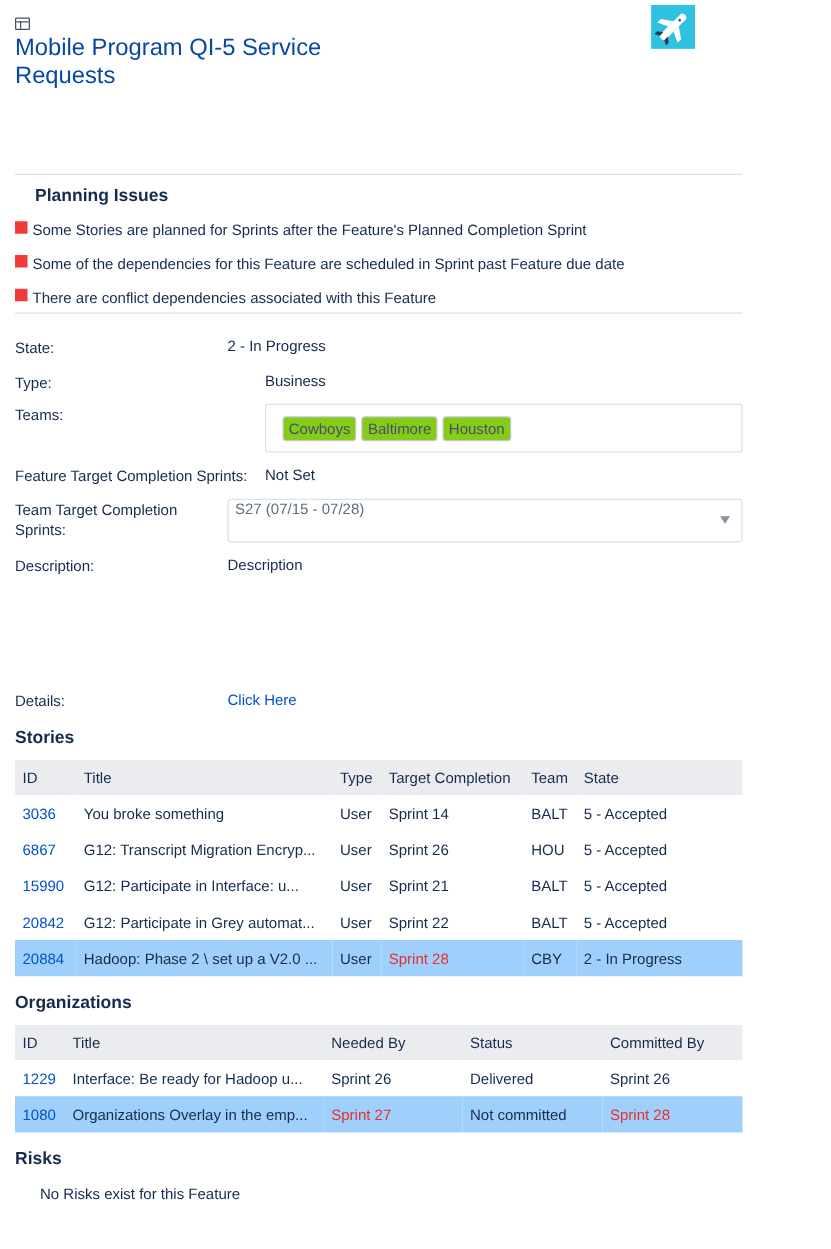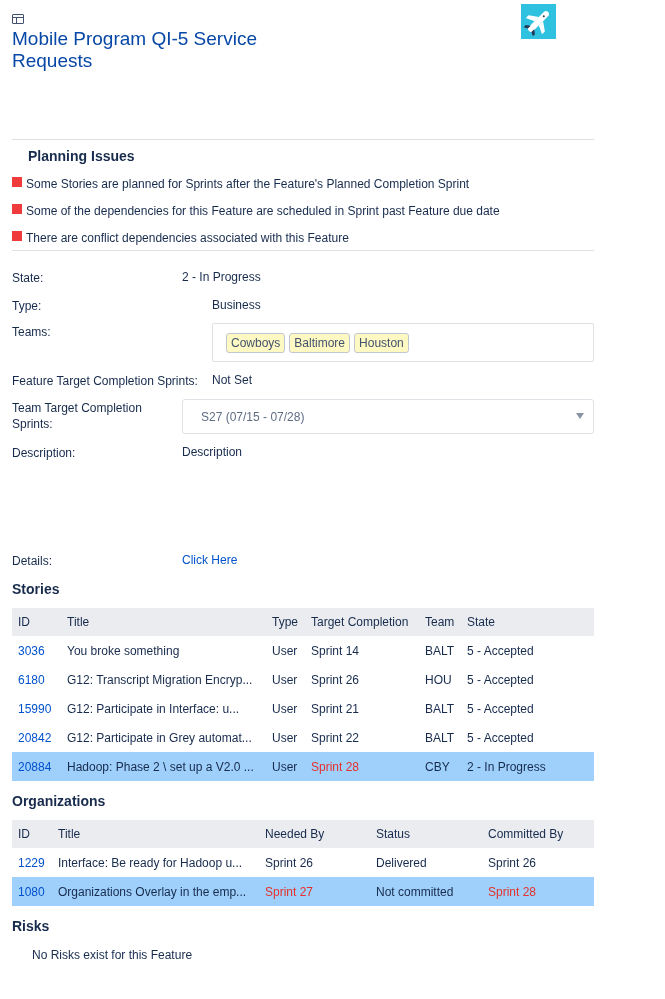--- a/index.html
+++ b/index.html
@@ -20,23 +20,23 @@
     .section-title { position: absolute; left: 12px; font-size: 14px; font-weight: bold; color: #172b4d; }
 
     .issue { position: absolute; left: 12px; display: flex; align-items: center; font-size: 12px; color: #172b4d; }
     .issue-flag { width: 10px; height: 10px; background: #ef3b3b; margin-right: 4px; margin-top: -4px; }
 
     .field-label { position: absolute; left: 12px; font-size: 12px; color: #172b4d; line-height: 16px; }
     .field-value { position: absolute; font-size: 12px; color: #172b4d; }
     .link { color: #0052cc; cursor: pointer; }
 
     .teams-box { position: absolute; left: 212px; top: 323px; width: 382px; height: 39px; border: 1px solid #dfe1e6; border-radius: 2px; display: flex; align-items: center; padding-left: 13px; gap: 4px; }
-    .team-chip { background: #fef9c3; border: 1px solid #c1c7d0; border-radius: 3px; font-size: 12px; color: #42526e; padding: 2px 4px; line-height: 14px; text-align: right; }
-
-    .sprint-select { position: absolute; left: 182px; top: 399px; width: 412px; height: 35px; border: 1px solid #dfe1e6; border-radius: 3px; display: flex; align-items: center; padding-left: 18px; font-size: 12px; color: #5e6c84; }
+    .team-chip { background: #84cc16; border: 1px solid #c1c7d0; border-radius: 3px; font-size: 12px; color: #42526e; padding: 2px 4px; line-height: 14px; text-align: right; }
+
+    .sprint-select { position: absolute; left: 182px; top: 399px; width: 412px; height: 35px; border: 1px solid #dfe1e6; border-radius: 3px; display: flex; align-items: flex-start; padding-left: 5px; font-size: 12px; color: #5e6c84; }
     .sprint-select .caret { position: absolute; right: 9px; top: 13px; width: 0; height: 0; border-left: 4px solid transparent; border-right: 4px solid transparent; border-top: 6px solid #8993a4; }
 
     table.grid { position: absolute; left: 12px; width: 582px; border-collapse: collapse; font-size: 12px; }
     table.grid th { background: #ebecf0; font-weight: normal; text-align: left; color: #172b4d; height: 28px; padding: 0 6px; white-space: nowrap; }
     table.grid td { height: 29px; padding: 0 6px; white-space: nowrap; color: #172b4d; }
     table.grid tr.selected td { background: #9fd0fb; margin-left: 48px; }
     table.grid td.id { color: #0052cc; cursor: pointer; }
     .red { color: #e5302d !important; }
   </style>
 </head>
@@ -126,21 +126,21 @@
   <tbody>
     <tr>
       <td class="id">3036</td>
       <td>You broke something</td>
       <td>User</td>
       <td>Sprint 14</td>
       <td>BALT</td>
       <td>5 - Accepted</td>
     </tr>
     <tr>
-      <td class="id">6180</td>
+      <td class="id">6867</td>
       <td>G12: Transcript Migration Encryp...</td>
       <td>User</td>
       <td>Sprint 26</td>
       <td>HOU</td>
       <td>5 - Accepted</td>
     </tr>
     <tr>
       <td class="id">15990</td>
       <td>G12: Participate in Interface: u...</td>
       <td>User</td>

